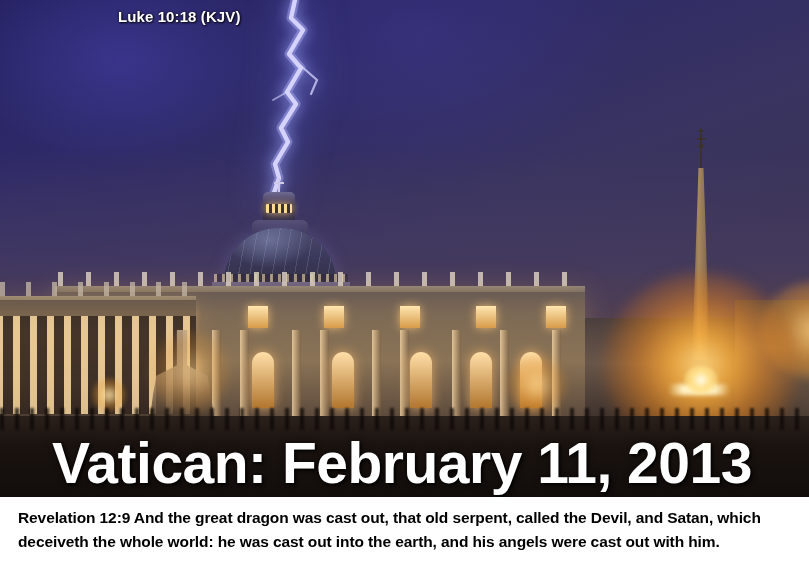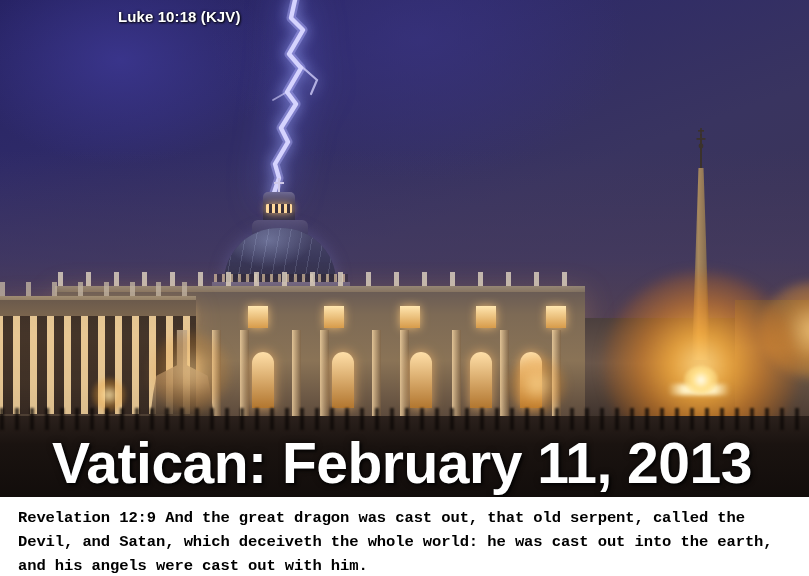--- a/index.html
+++ b/index.html
@@ -233,21 +233,20 @@
     color:#ffffff;font-weight:bold;font-size:57px;line-height:62px;
     letter-spacing:-.5px;white-space:nowrap;
     text-shadow:2px 2px 3px rgba(0,0,0,.75), 0 0 6px rgba(0,0,0,.5);
     margin-left:8px;
   }
 
   
   .caption{
     position:absolute;left:0;top:497px;width:809px;height:79px;
     background:#ffffff;
-    font-family:Liberation Mono, monospace;
   }
   .caption p{
     margin:0;padding:9px 16px 0 18px;
     color:#000000;font-weight:bold;font-size:15.5px;line-height:24px;
     letter-spacing:-.1px;
   }
 </style>
 </head>
 <body>
 

